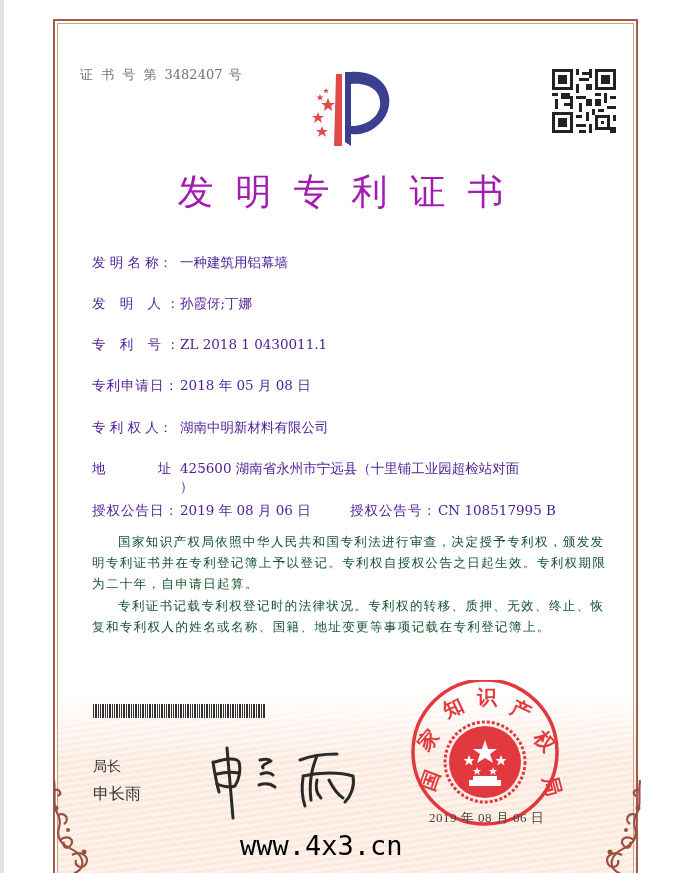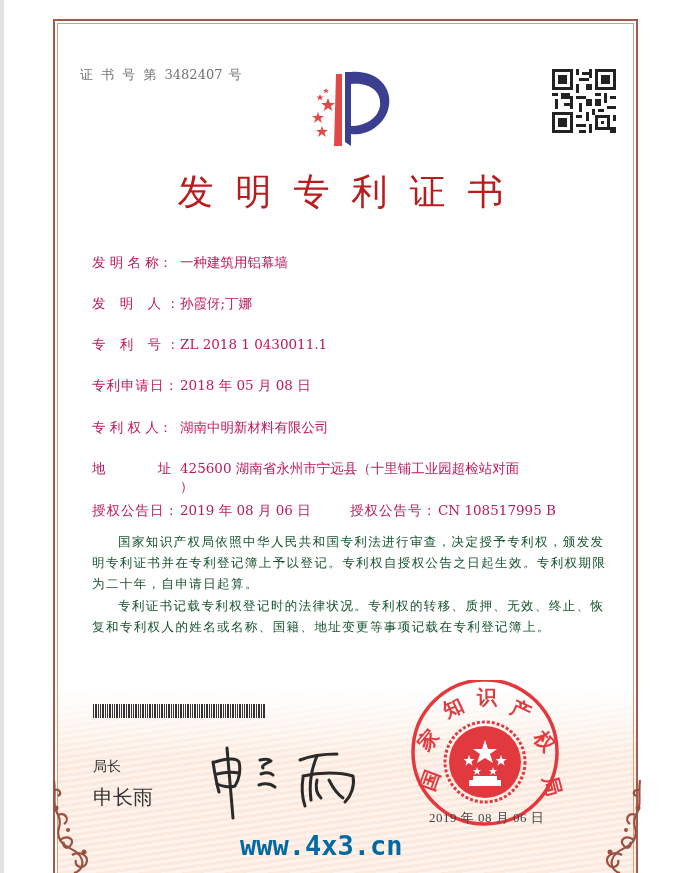--- a/index.html
+++ b/index.html
@@ -29,44 +29,44 @@
   }
   .ornament { position: absolute; }
   .cert-no {
     position: absolute; left: 80px; top: 66px; font-size: 13px; color: #737373;
     letter-spacing: 2px;
   }
   .logo { position: absolute; left: 296px; top: 62px; width: 100px; height: 84px; }
   .qr { position: absolute; left: 552px; top: 69px; width: 64px; height: 64px; }
   .title {
     position: absolute; left: 0; width: 689px; top: 168px; text-align: center;
-    font-family: "DejaVu Sans", sans-serif; font-size: 36px; color: #b91c1c;
+    font-family: "DejaVu Sans", sans-serif; font-size: 36px; color: #a21caf;
     letter-spacing: 22px; padding-left: 14px; box-sizing: border-box;
   }
   .field {
-    position: absolute; left: 92px; font-size: 13.5px; color: #be185d; white-space: nowrap;
+    position: absolute; left: 92px; font-size: 13.5px; color: #4c1d95; white-space: nowrap;
   }
   .field .lbl { display: inline-block; width: 88px; letter-spacing: 0px; }
   .field .val { display: inline-block; }
   .para {
     position: absolute; left: 92px; width: 520px; font-size: 12.5px; line-height: 21px; color: #14532d;
     text-indent: 26px; letter-spacing: 1.4px;
   }
   .barcode { position: absolute; left: 93px; top: 704px; width: 172px; height: 14px; }
   .director-title { position: absolute; left: 93px; top: 758px; font-family: "DejaVu Sans", sans-serif; font-size: 14px; color: #333; }
-  .director-name { position: absolute; left: 93px; top: 784px; font-family: Liberation Mono, monospace; font-size: 20px; color: #333; }
+  .director-name { position: absolute; left: 93px; top: 784px; font-family: Liberation Mono, monospace; font-size: 16px; color: #333; }
   .signature { position: absolute; left: 205px; top: 740px; width: 160px; height: 80px; }
   .seal { position: absolute; left: 405px; top: 680px; width: 160px; height: 150px; }
   .seal-date {
     position: absolute; left: 429px; top: 809px; font-family: "Liberation Serif", serif;
     font-size: 13px; color: #444; letter-spacing: 0.5px;
   }
   .watermark {
     position: absolute; left: 240px; top: 830px; font-family: "DejaVu Sans Mono", monospace;
-    font-weight: bold; font-size: 27px; color: #0369a1; letter-spacing: 0px;
+    font-weight: normal; font-size: 27px; color: #000000; letter-spacing: 0px;
   }
   .page-footer {
     position: absolute; left: 282px; top: 856px; font-size: 10px; color: #666; font-family: "Liberation Serif", serif; margin-top: 37px;
   }
 </style>
 </head>
 <body>
 
 <div class="left-strip"></div>
 <div class="page"></div>

